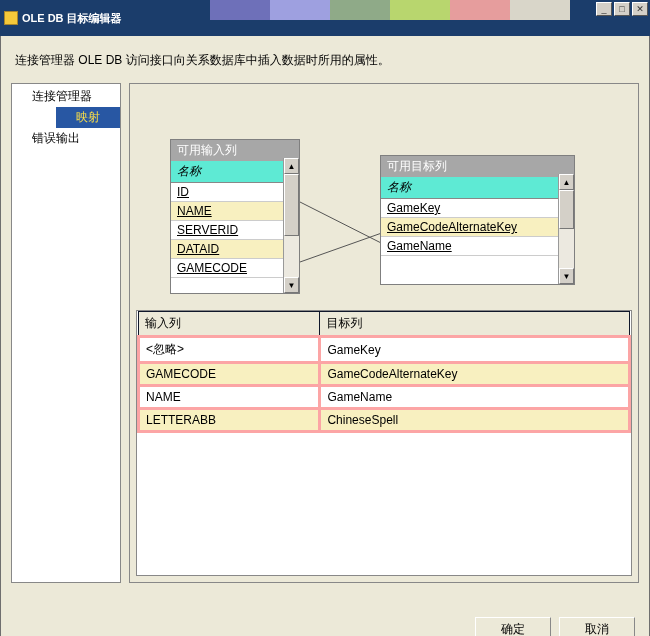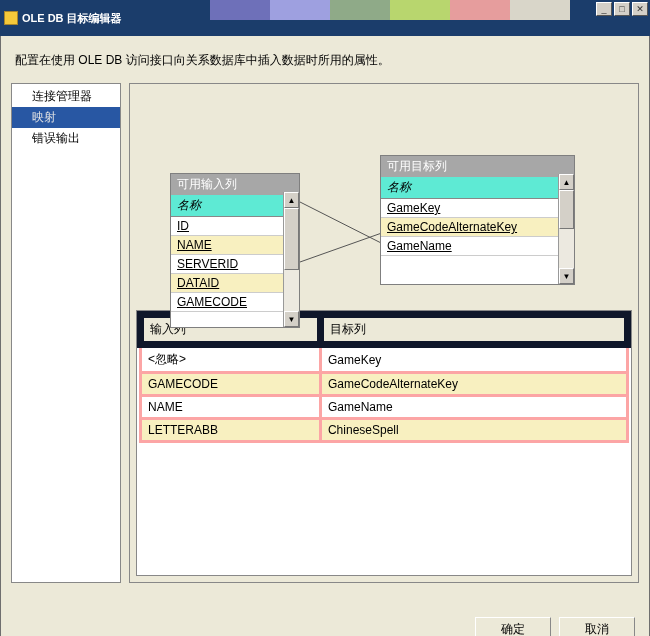--- a/index.html
+++ b/index.html
@@ -87,21 +87,21 @@
 }
 
 
 .nav {
   width:110px;
   border:1px solid #888;
   background:#fff;
   padding-top:2px;
 }
 .nav-item { padding:2px 20px; cursor:default;}
-.nav-item.selected { background:#2857a3; color:#e5e5e5;}
+.nav-item.selected { background:#2857a3; color:#fde047;margin-left:44px;}
 
 
 .right {
   flex:1;
   border:1px solid #888;
   background:#ece9d8;
   display:flex;
   flex-direction:column;
 }
 
@@ -148,37 +148,37 @@
 }
 .sb-btn{
   height:16px;background:#d4d0c8;
   border:1px solid #fff;border-right-color:#777;border-bottom-color:#777;
   display:flex;align-items:center;justify-content:center;font-size:8px;
 }
 .sb-track{position:absolute;top:16px;bottom:16px;left:0;right:0;background:#ece9e0;}
 .sb-thumb{position:absolute;left:0;right:0;background:#d4d0c8;border:1px solid #fff;border-right-color:#777;border-bottom-color:#777;}
 .sb-down{position:absolute;bottom:0;left:0;right:0;}
 
-#box-input{ left:40px; top:55px; width:130px; height:155px;margin-top:34px;}
+#box-input{ left:40px; top:55px; width:130px; height:155px;}
 #box-target{ left:250px; top:71px; width:195px; height:130px;}
 
 svg.lines{position:absolute;left:0;top:0;width:100%;height:100%;pointer-events:none;}
 
 
 .map-table-wrap {
   flex:1;
   margin:6px;
   background:#fff;
   border:1px solid #888;
   overflow:auto;
 }
 .map-table{width:100%;border-collapse:collapse;font-size:12px;}
 .map-table th{
   background:#ece9d8;
-  border:7px solid #0f172a;
+  border:1px solid #0f172a;
   text-align:left;
   padding:3px 6px;
   font-weight:normal;
 }
 .map-table td{
   border:3px solid #fca5a5;
   padding:3px 6px;
 }
 .map-table tr.hl td{ background:#f8f0c0;}
 
@@ -217,21 +217,21 @@
       <span class="r6"></span>
   </div>
   <div class="win-controls">
     <div class="win-btn">_</div>
     <div class="win-btn">□</div>
     <div class="win-btn">✕</div>
   </div>
 </div>
 
 <div class="window-body">
-  <div class="desc">配置在使用 OLE DB 访问接口向关系数据库中插入数据时所用的属性。</div>
+  <div class="desc">连接管理器 OLE DB 访问接口向关系数据库中插入数据时所用的属性。</div>
 
   <div class="content">
 
     <div class="nav">
       <div class="nav-item">连接管理器</div>
       <div class="nav-item selected">映射</div>
       <div class="nav-item">错误输出</div>
     </div>
 
     <div class="right">

